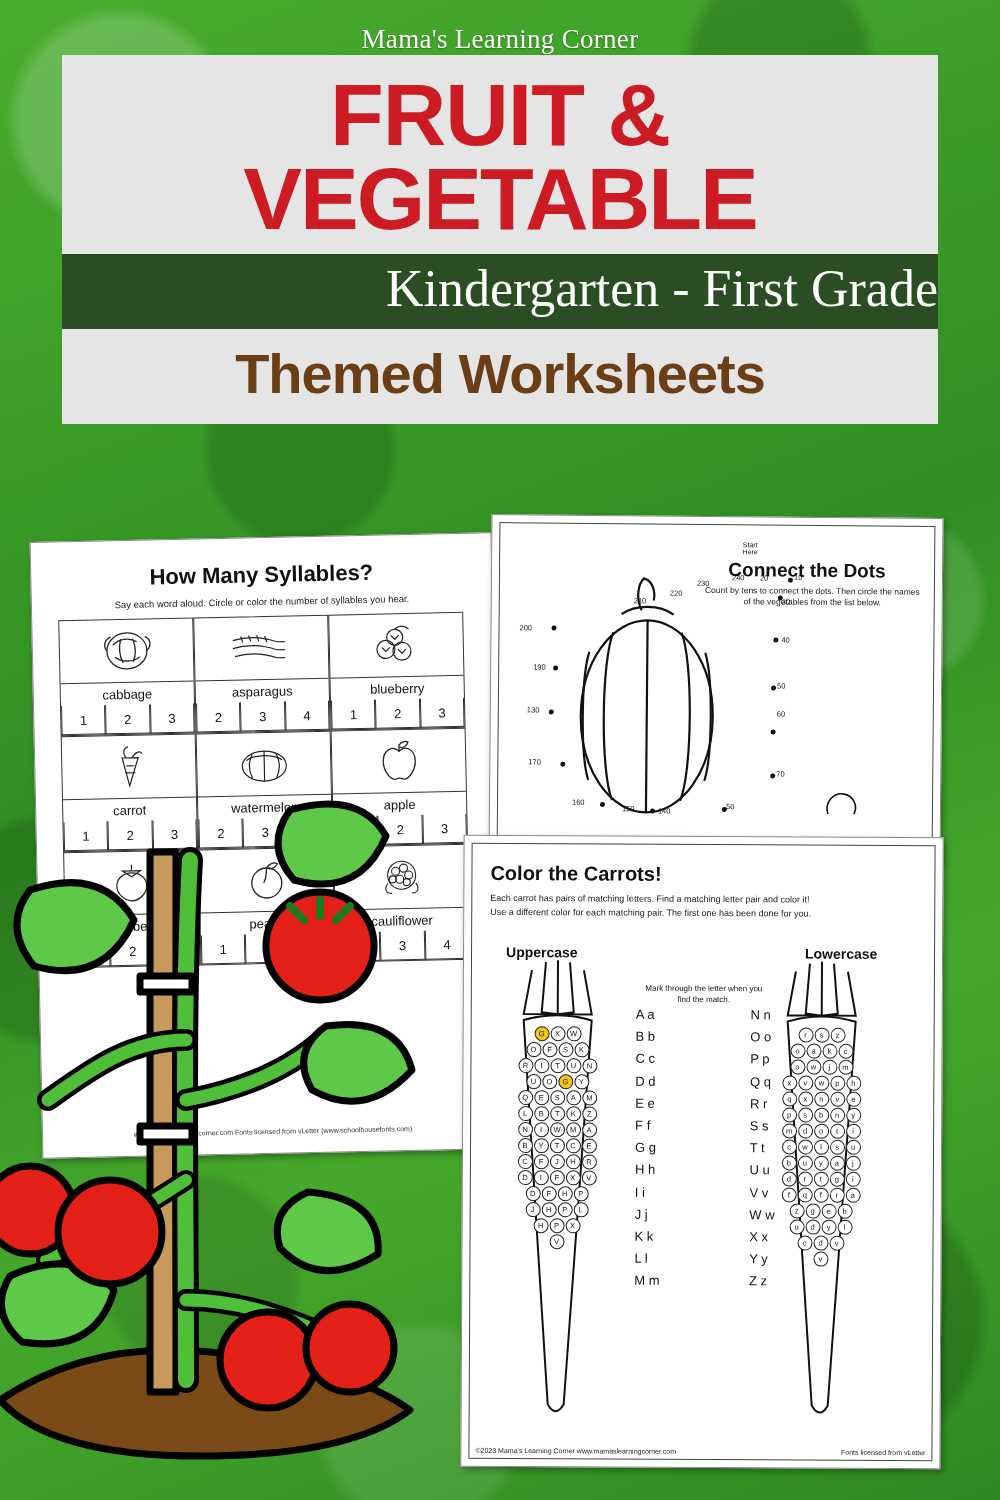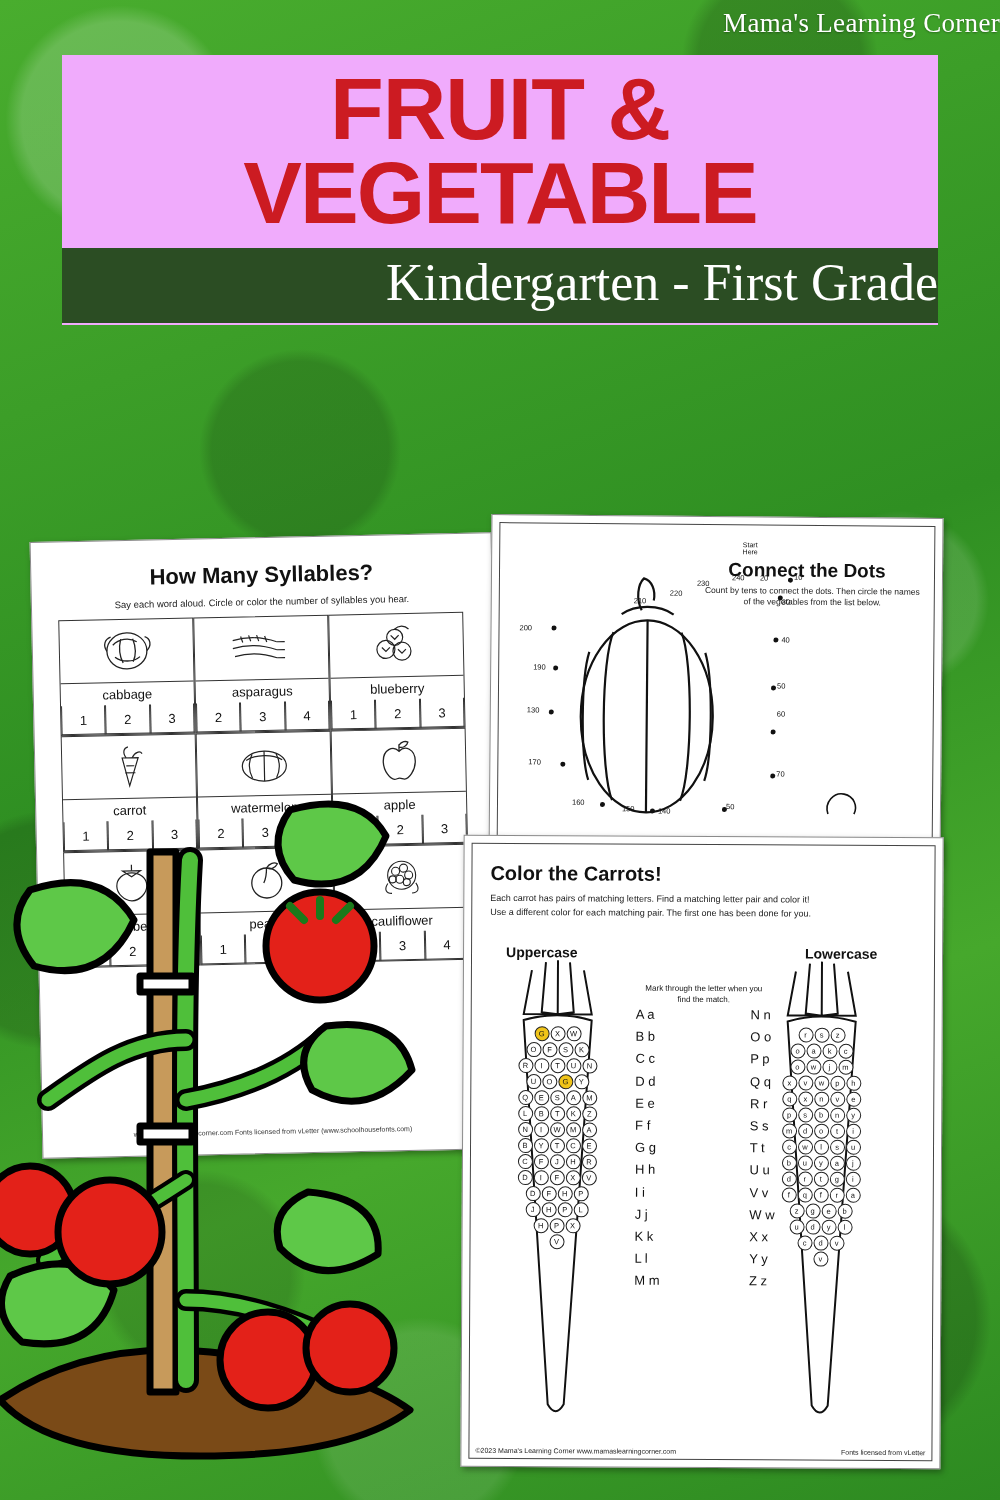--- a/index.html
+++ b/index.html
@@ -16,28 +16,28 @@
       radial-gradient(circle at 30% 30%, rgba(0,0,0,.14) 0 7%, transparent 8%),
       radial-gradient(circle at 90% 40%, rgba(255,255,255,.12) 0 6%, transparent 7%),
       radial-gradient(circle at 5% 62%, rgba(0,0,0,.15) 0 8%, transparent 9%),
       radial-gradient(circle at 60% 72%, rgba(255,255,255,.10) 0 7%, transparent 8%),
       radial-gradient(circle at 85% 88%, rgba(0,0,0,.17) 0 8%, transparent 9%),
       radial-gradient(circle at 42% 95%, rgba(255,255,255,.10) 0 6%, transparent 7%),
       radial-gradient(circle at 20% 85%, rgba(0,0,0,.12) 0 6%, transparent 7%),
       linear-gradient(160deg,#49ad2e 0%,#2f8f22 45%,#46a82c 70%,#2d8a21 100%);
   }
   .brand{
-    position:absolute;top:8px;left:0;width:100%;text-align:right;
+    position:absolute;top:24px;left:0;width:100%;text-align:center;
     font-family:"Liberation Serif", serif;
     font-size:27px;color:#ffffff;letter-spacing:.3px;
     text-shadow:0 1px 2px rgba(0,0,0,.35);
   }
   .titlecard{
-    position:absolute;left:62px;top:55px;width:876px;background:#f0abfc;
-    padding:12px 0 2px 0;
+    position:absolute;left:62px;top:55px;width:876px;background:#e5e5e5;
+    padding:18px 0 2px 0;
   }
   .t1{
     text-align:center;color:#cc1b22;font-weight:bold;
     font-family:"Liberation Sans", sans-serif;
     font-size:88px;line-height:.96;letter-spacing:-1px;
   }
   .t1 .ln2{letter-spacing:-2px;}
   .greenband{
     background:#2b4d23;margin-top:12px;padding:8px 0 12px 0;
   }
@@ -116,20 +116,21 @@
 <div class="brand">Mama's Learning Corner</div>
 
 <div class="titlecard">
   <div class="t1">
     <div>FRUIT &amp;</div>
     <div class="ln2">VEGETABLE</div>
   </div>
   <div class="greenband">
     <div class="gt">Kindergarten - First Grade</div>
   </div>
+  <div class="t3">Themed Worksheets</div>
 </div>
 
 <div class="sheet" id="sheet-syll">
   <div class="sy-title">How Many Syllables?</div>
   <div class="sy-sub">Say each word aloud.  Circle or color the number of syllables you hear.</div>
 
   <div class="sy-grid">
 
     <div class="sy-row">
       <div class="sy-cell">

